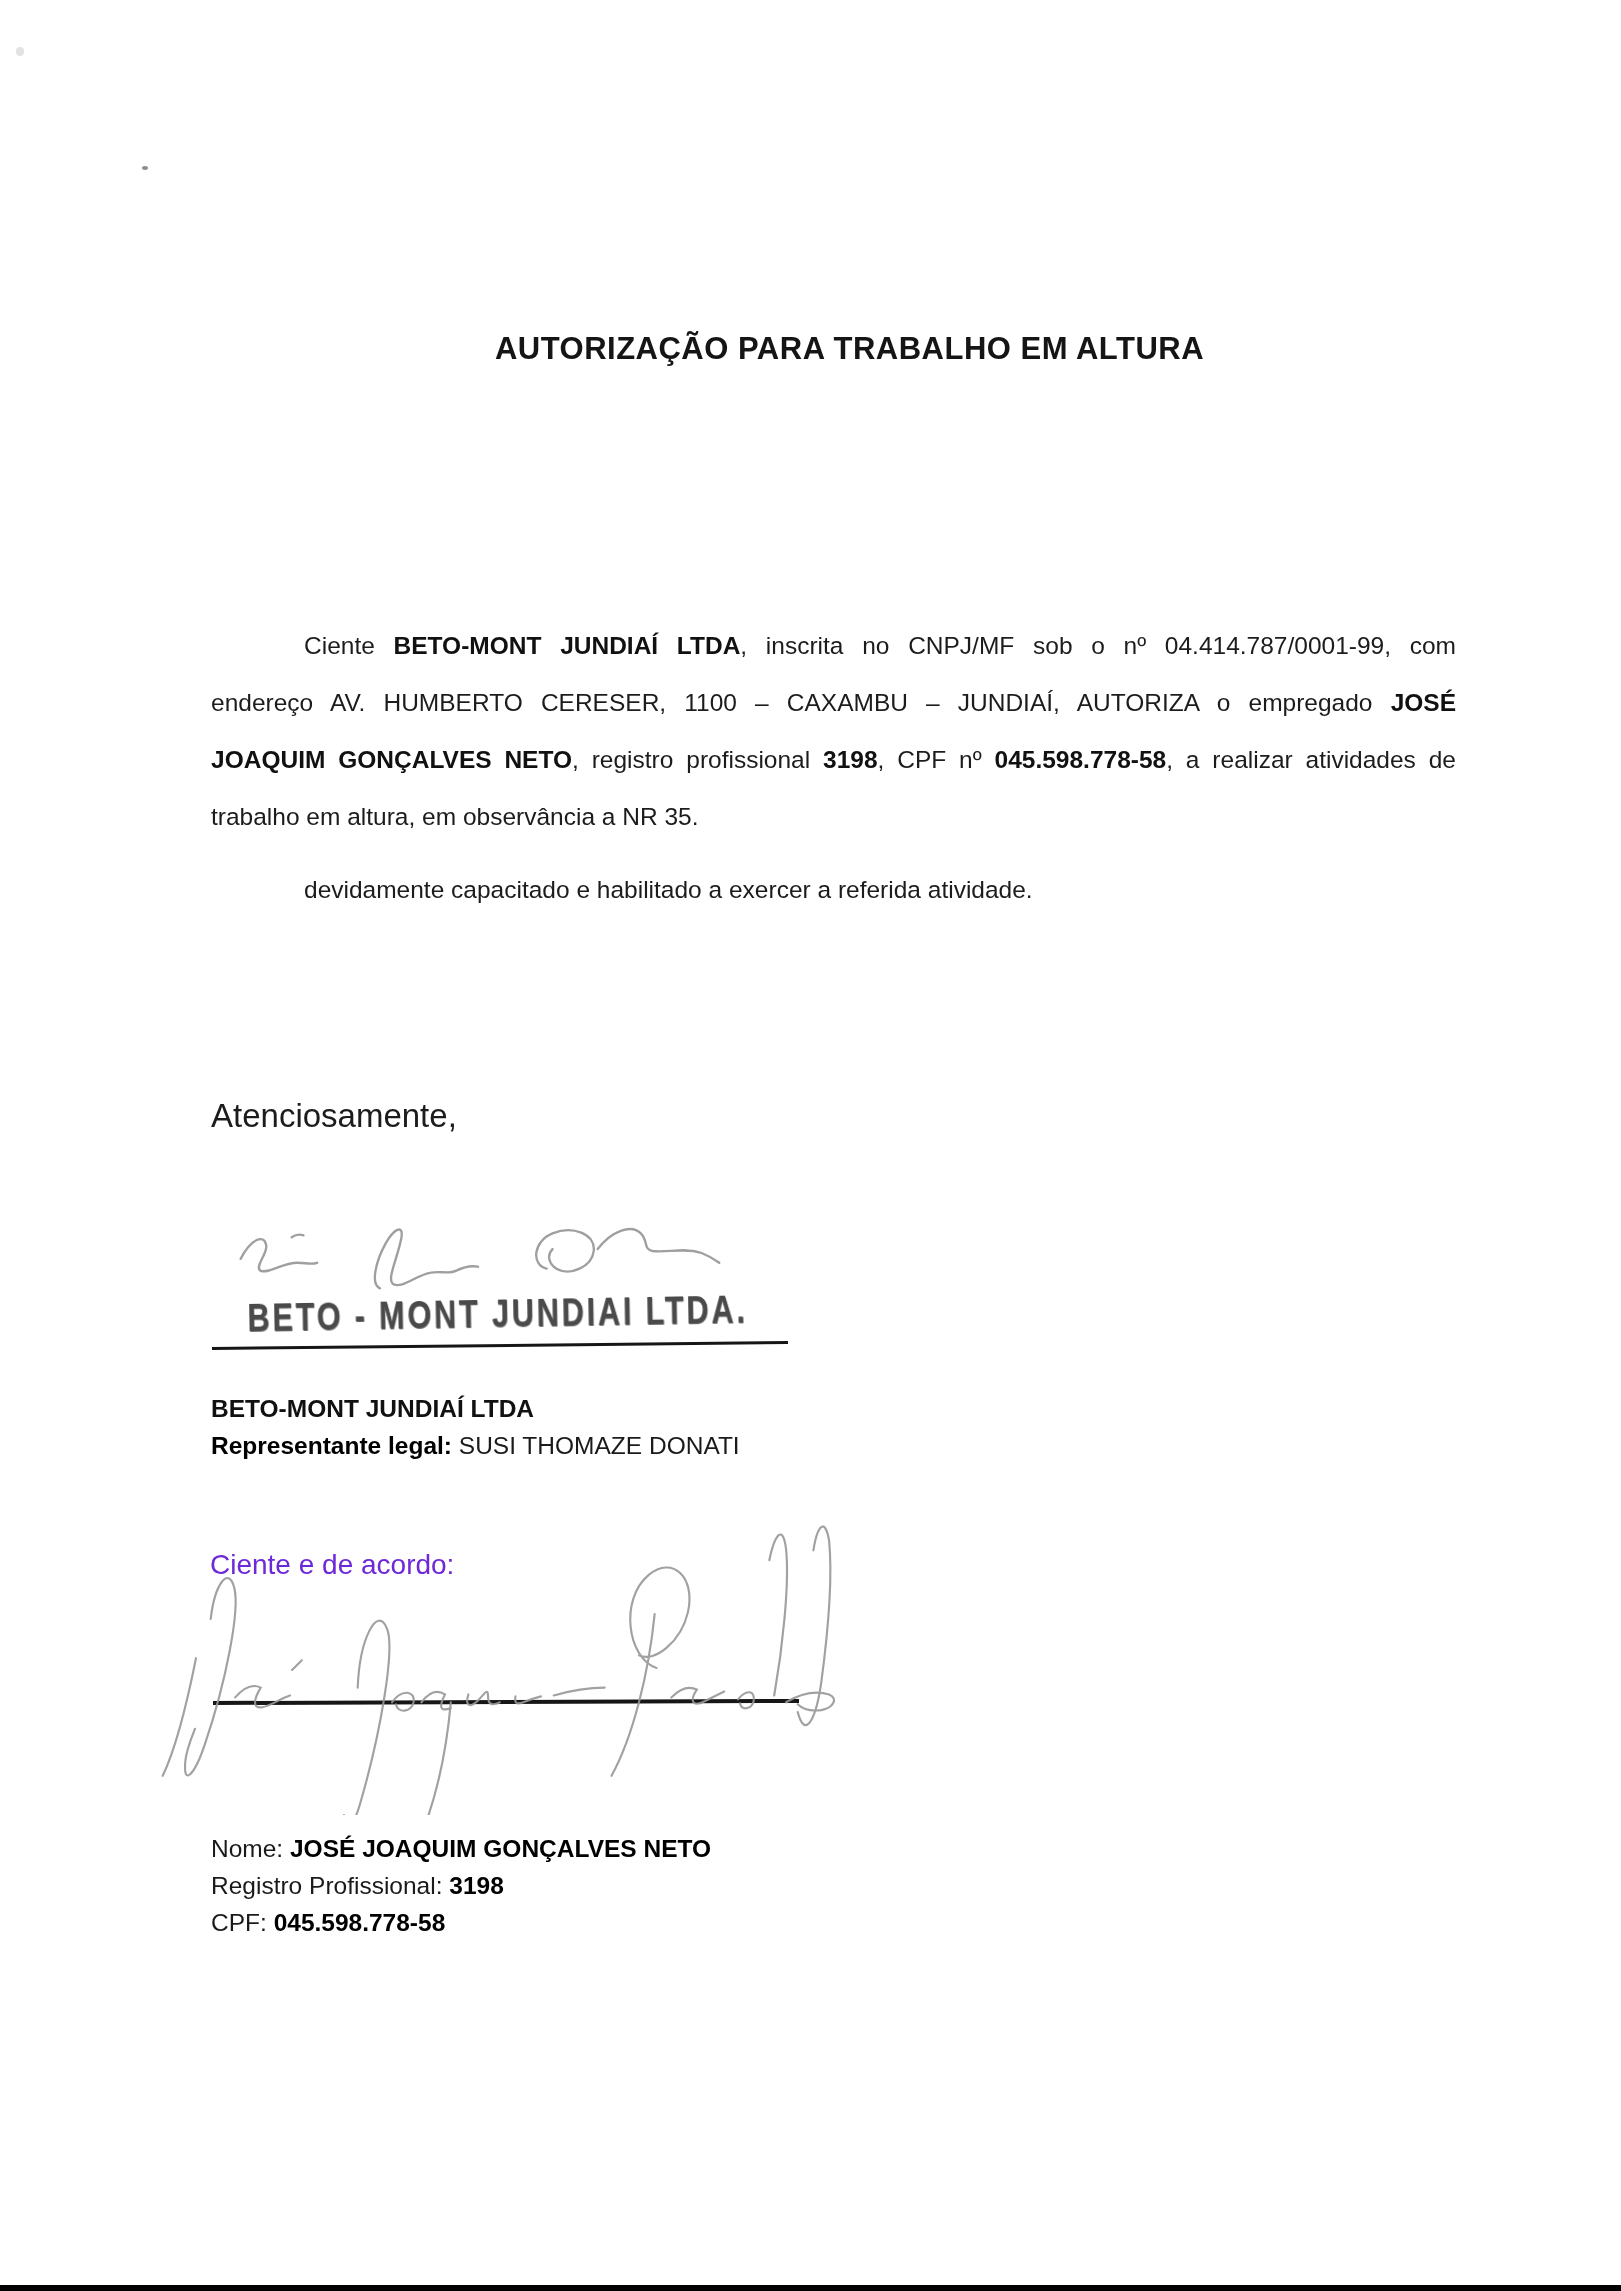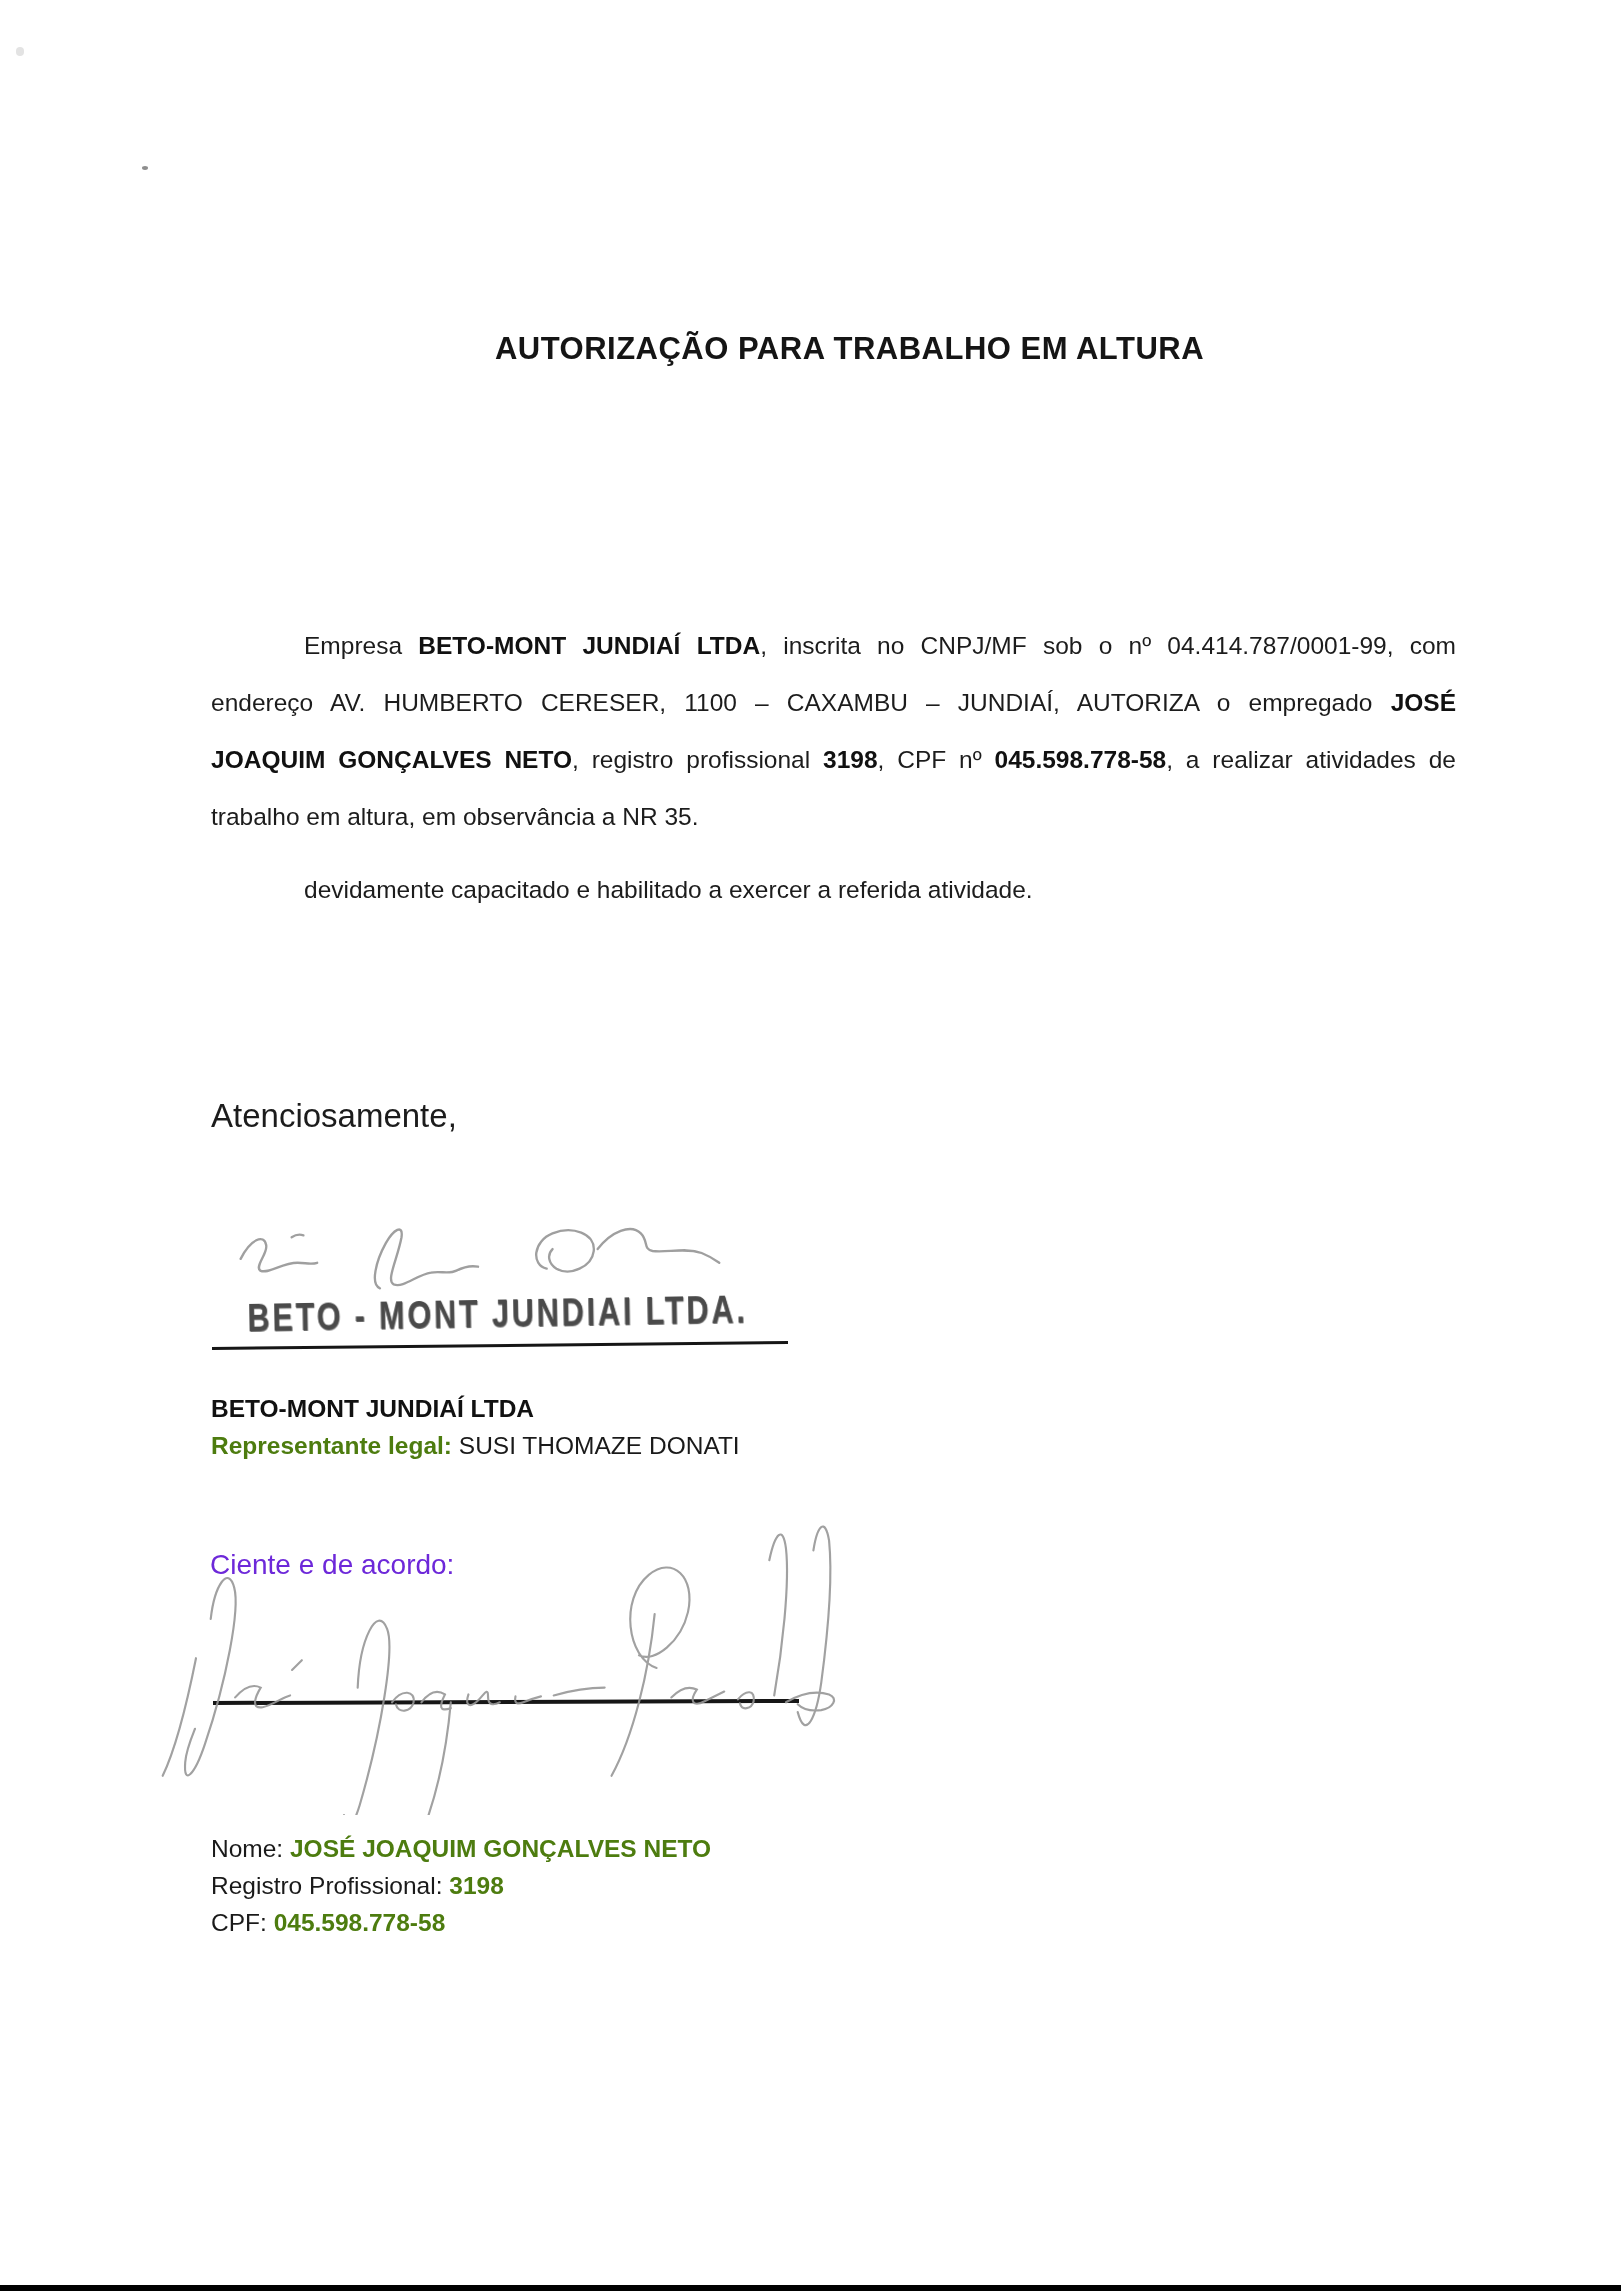--- a/index.html
+++ b/index.html
@@ -34,38 +34,38 @@
     text-shadow:0.5px 0.5px 0 #6a6a6a; white-space:nowrap;
     filter:blur(0.3px);
   }
   .rule { position:absolute; background:#161616; }
   .rule-company { left:212px; top:1344px; width:576px; height:2.9px; transform:rotate(-0.6deg); }
   .rule-employee { left:213px; top:1700px; width:586px; height:3.9px; transform:rotate(-0.2deg); z-index:4; }
   .block { position:absolute; left:211px; font-size:24.5px; }
   .company-block { top:1390px; }
   .company-block .bl { line-height:37px; }
   .company-name { font-weight:bold; color:#111; }
-  .bl b { font-weight:bold; color:#4d7c0f; }
+  .bl b { font-weight:bold; color:#000000; }
   .ciente { position:absolute; left:210px; top:1549px; font-size:28px; color:#6d28d9; }
   .employee-block { top:1806px; z-index:3;margin-top:24px; }
   .employee-block .bl { line-height:37px; }
   .speck { position:absolute; border-radius:50%; }
   .speck-a { left:142px; top:166px; width:5.9px; height:3.9px; background:#8e8e8e; }
   .speck-b { left:15.7px; top:47px; width:8.8px; height:8.8px; background:#e3e3e3; }
   .bottom-edge { position:absolute; left:0; top:2285px; width:1621px; height:6.9px; background:#000; }
 </style>
 </head>
 <body>
 
 <div class="page">
 
   <div class="doc-title">AUTORIZAÇÃO PARA TRABALHO EM ALTURA</div>
 
   <div class="para p1">
-      <div class="line"><span>Empresa </span><b>BETO-MONT JUNDIAÍ LTDA</b><span>, inscrita no CNPJ/MF sob o nº 04.414.787/0001-99, com</span></div>
+      <div class="line"><span>Ciente </span><b>BETO-MONT JUNDIAÍ LTDA</b><span>, inscrita no CNPJ/MF sob o nº 04.414.787/0001-99, com</span></div>
       <div class="line"><span>endereço AV. HUMBERTO CERESER, 1100 – CAXAMBU – JUNDIAÍ, AUTORIZA o empregado </span><b>JOSÉ</b></div>
       <div class="line"><b>JOAQUIM GONÇALVES NETO</b><span>, registro profissional </span><b>3198</b><span>, CPF nº </span><b>045.598.778-58</b><span>, a realizar atividades de</span></div>
       <div class="line last"><span>trabalho em altura, em observância a NR 35.</span></div>
     </div>
 
   <div class="para p2">
       <div class="line last"><span>devidamente capacitado e habilitado a exercer a referida atividade.</span></div>
     </div>
 
   <div class="closing">Atenciosamente,</div>

